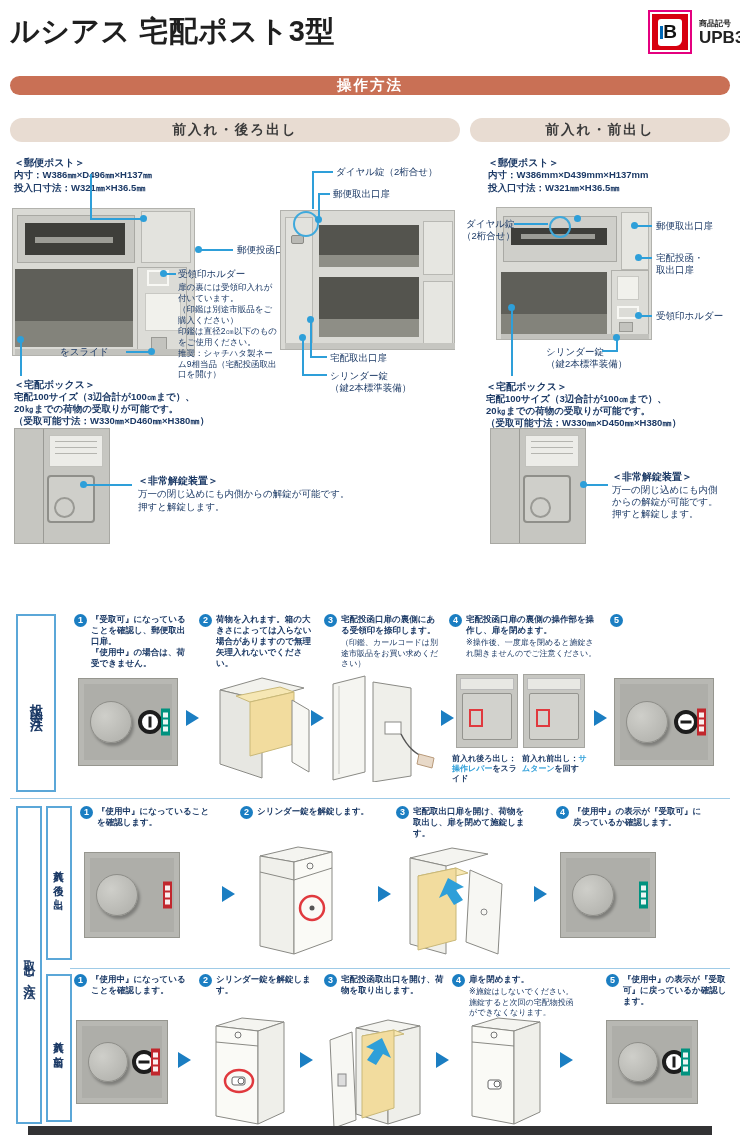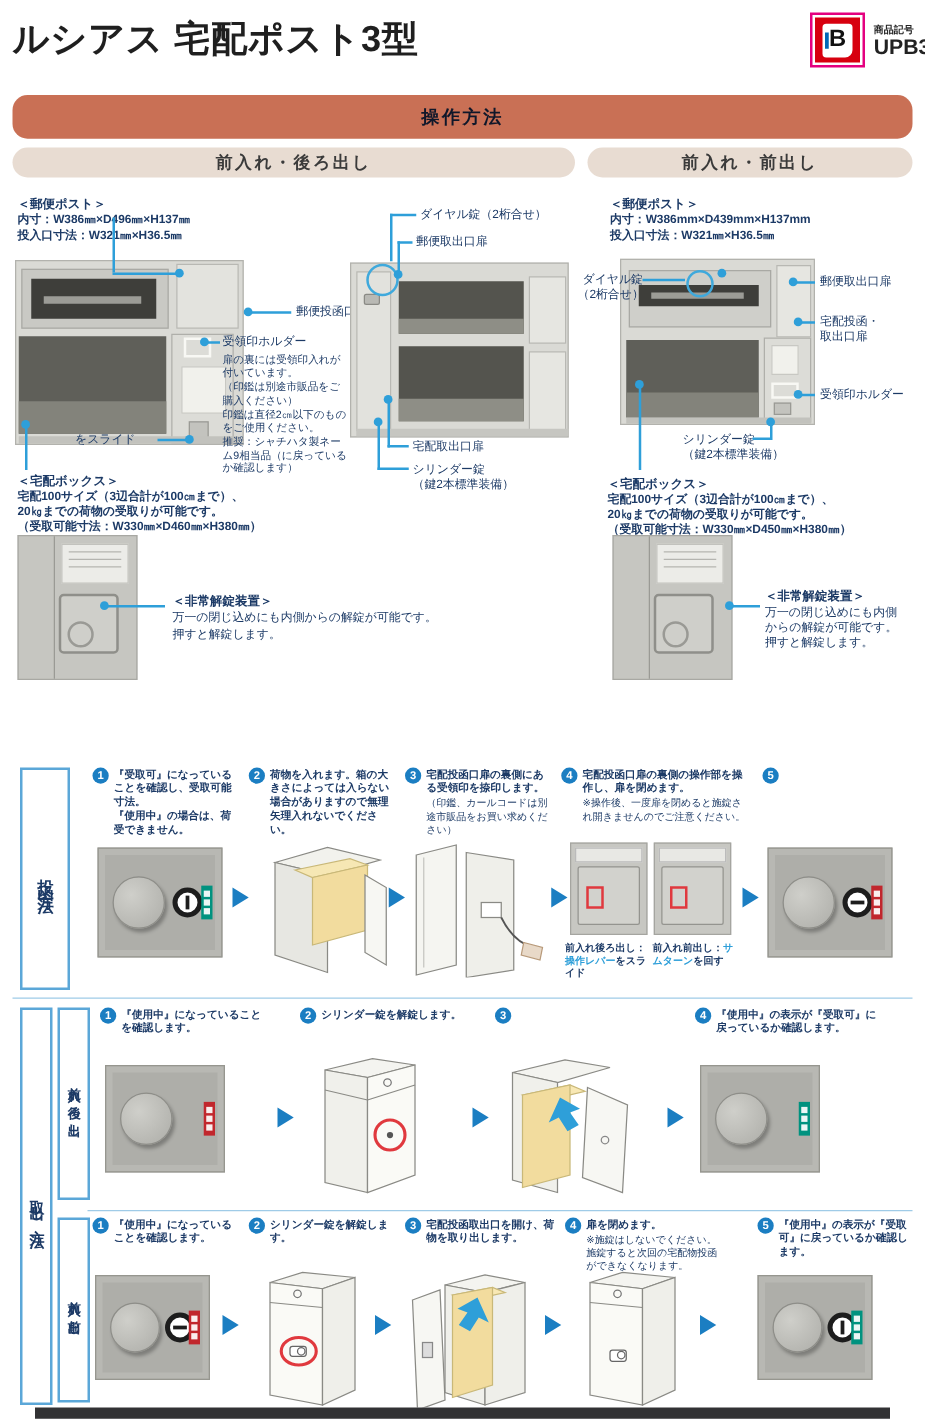--- a/index.html
+++ b/index.html
@@ -11,21 +11,21 @@
   .title{position:absolute;left:10px;top:12px;font-size:29px;font-weight:bold;color:#1f1f1f;letter-spacing:.5px}
   .brand{position:absolute;left:648px;top:10px;display:flex;align-items:center;gap:7px}
   .logo-outer{width:44px;height:44px;border:2px solid #E4007F;background:#fff;padding:2px}
   .logo-red{width:100%;height:100%;background:#D7000F;display:flex;align-items:center;justify-content:center}
   .logo-white{position:relative;width:24px;height:27px;background:#fff;border-radius:3px 3px 6px 3px;display:flex;align-items:center;justify-content:center;font-size:19px;font-weight:bold;color:#111}
   .logo-white::before{content:"";position:absolute;left:2px;top:7px;width:3px;height:13px;background:#0068B7}
   .prod-label{font-size:8px;font-weight:bold;color:#222}
   .prod-code{font-size:17px;font-weight:bold;color:#222;line-height:18px}
 
   
-  .banner{position:absolute;height:35px;border-radius:12px;background:#C97055;color:#0f172a;font-size:14.5px;font-weight:bold;display:flex;align-items:center;justify-content:center;letter-spacing:2px}
+  .banner{position:absolute;height:19px;border-radius:12px;background:#C97055;color:#ffffff;font-size:14.5px;font-weight:bold;display:flex;align-items:center;justify-content:center;letter-spacing:2px}
   .subbanner{position:absolute;height:24px;border-radius:12px;background:#E8DCD2;color:#3a3a3a;font-size:13.5px;font-weight:bold;display:flex;align-items:center;justify-content:center;letter-spacing:2px}
 
   
   .spec-h{position:absolute;font-size:10px;font-weight:bold;color:#1C3A66;white-space:nowrap}
   .spec-l{position:absolute;font-size:9.5px;font-weight:bold;color:#1C3A66;white-space:nowrap}
   .lbl{position:absolute;font-size:9.5px;font-weight:normal;color:#1C3A66;line-height:11px;white-space:nowrap}
   .noteblk{position:absolute;font-size:8.5px;font-weight:normal;color:#1C3A66;line-height:10.5px}
   .noteblk div{margin-bottom:1px}
 
   
@@ -131,21 +131,21 @@
     <div class="lh" style="left:199px;top:137px;width:34px"></div>
     <div class="dot" style="left:195px;top:134px"></div>
 
     <div class="lbl" style="left:178px;top:156px">受領印ホルダー</div>
     <div class="lh" style="left:164px;top:161px;width:12px"></div>
     <div class="dot" style="left:160px;top:158px"></div>
     <div class="noteblk" style="left:178px;top:170px;width:102px">
       <div>扉の裏には受領印入れが付いています。</div>
       <div>（印鑑は別途市販品をご購入ください）</div>
       <div>印鑑は直径2㎝以下のものをご使用ください。</div>
-      <div>推奨：シャチハタ製ネーム9相当品（に戻っているか確認します）</div>
+      <div>推奨：シャチハタ製ネーム9相当品（宅配投函取出口を開け）</div>
     </div>
 
     <div class="lbl" style="left:60px;top:234px">をスライド</div>
     <div class="lh" style="left:126px;top:239px;width:26px"></div>
     <div class="dot" style="left:148px;top:236px"></div>
 
     <div class="lv" style="left:20px;top:228px;height:36px"></div>
     <div class="dot" style="left:17px;top:224px"></div>
     <div class="spec-h" style="left:14px;top:266px">＜宅配ボックス＞</div>
     <div class="spec-l" style="left:14px;top:279px">宅配100サイズ（3辺合計が100㎝まで）、</div>
@@ -262,21 +262,21 @@
     <div class="spec-l" style="left:612px;top:384px;font-weight:normal">からの解錠が可能です。</div>
     <div class="spec-l" style="left:612px;top:396px;font-weight:normal">押すと解錠します。</div>
   </section>
 
   <section style="position:absolute;left:0;top:570px;width:740px;height:566px">
 
     <div class="vbox" style="left:16px;top:44px;width:40px;height:178px;font-size:13px;letter-spacing:5px">投函方法</div>
 
     <div class="step" style="left:74px;top:44px;width:118px">
       <span class="stepnum">1</span>
-      <p class="steptext">『受取可』になっていることを確認し、受取可能寸法。
+      <p class="steptext">『受取可』になっていることを確認し、郵便取出口扉。
 『使用中』の場合は、荷受できません。</p>
     </div>
     <div class="step" style="left:199px;top:44px;width:120px">
       <span class="stepnum">2</span>
       <p class="steptext">荷物を入れます。箱の大きさによっては入らない場合がありますので無理矢理入れないでください。</p>
     </div>
     <div class="step" style="left:324px;top:44px;width:118px">
       <span class="stepnum">3</span>
       <p class="steptext">宅配投函口扉の裏側にある受領印を捺印します。</p>
       <p class="stepnote">（印鑑、カールコードは別途市販品をお買い求めください）</p>
@@ -352,20 +352,21 @@
     <div class="step" style="left:80px;top:236px;width:130px">
       <span class="stepnum">1</span>
       <p class="steptext">『使用中』になっていることを確認します。</p>
     </div>
     <div class="step" style="left:240px;top:236px;width:130px">
       <span class="stepnum">2</span>
       <p class="steptext">シリンダー錠を解錠します。</p>
     </div>
     <div class="step" style="left:396px;top:236px;width:132px">
       <span class="stepnum">3</span>
+      <p class="steptext">宅配取出口扉を開け、荷物を取出し、扉を閉めて施錠します。</p>
     </div>
     <div class="step" style="left:556px;top:236px;width:150px">
       <span class="stepnum">4</span>
       <p class="steptext">『使用中』の表示が『受取可』に戻っているか確認します。</p>
     </div>
 
     <div class="panel" style="left:84px;top:282px;width:96px;height:86px">
       <div class="knob"></div>
       <div class="ind red">
           <i></i>

